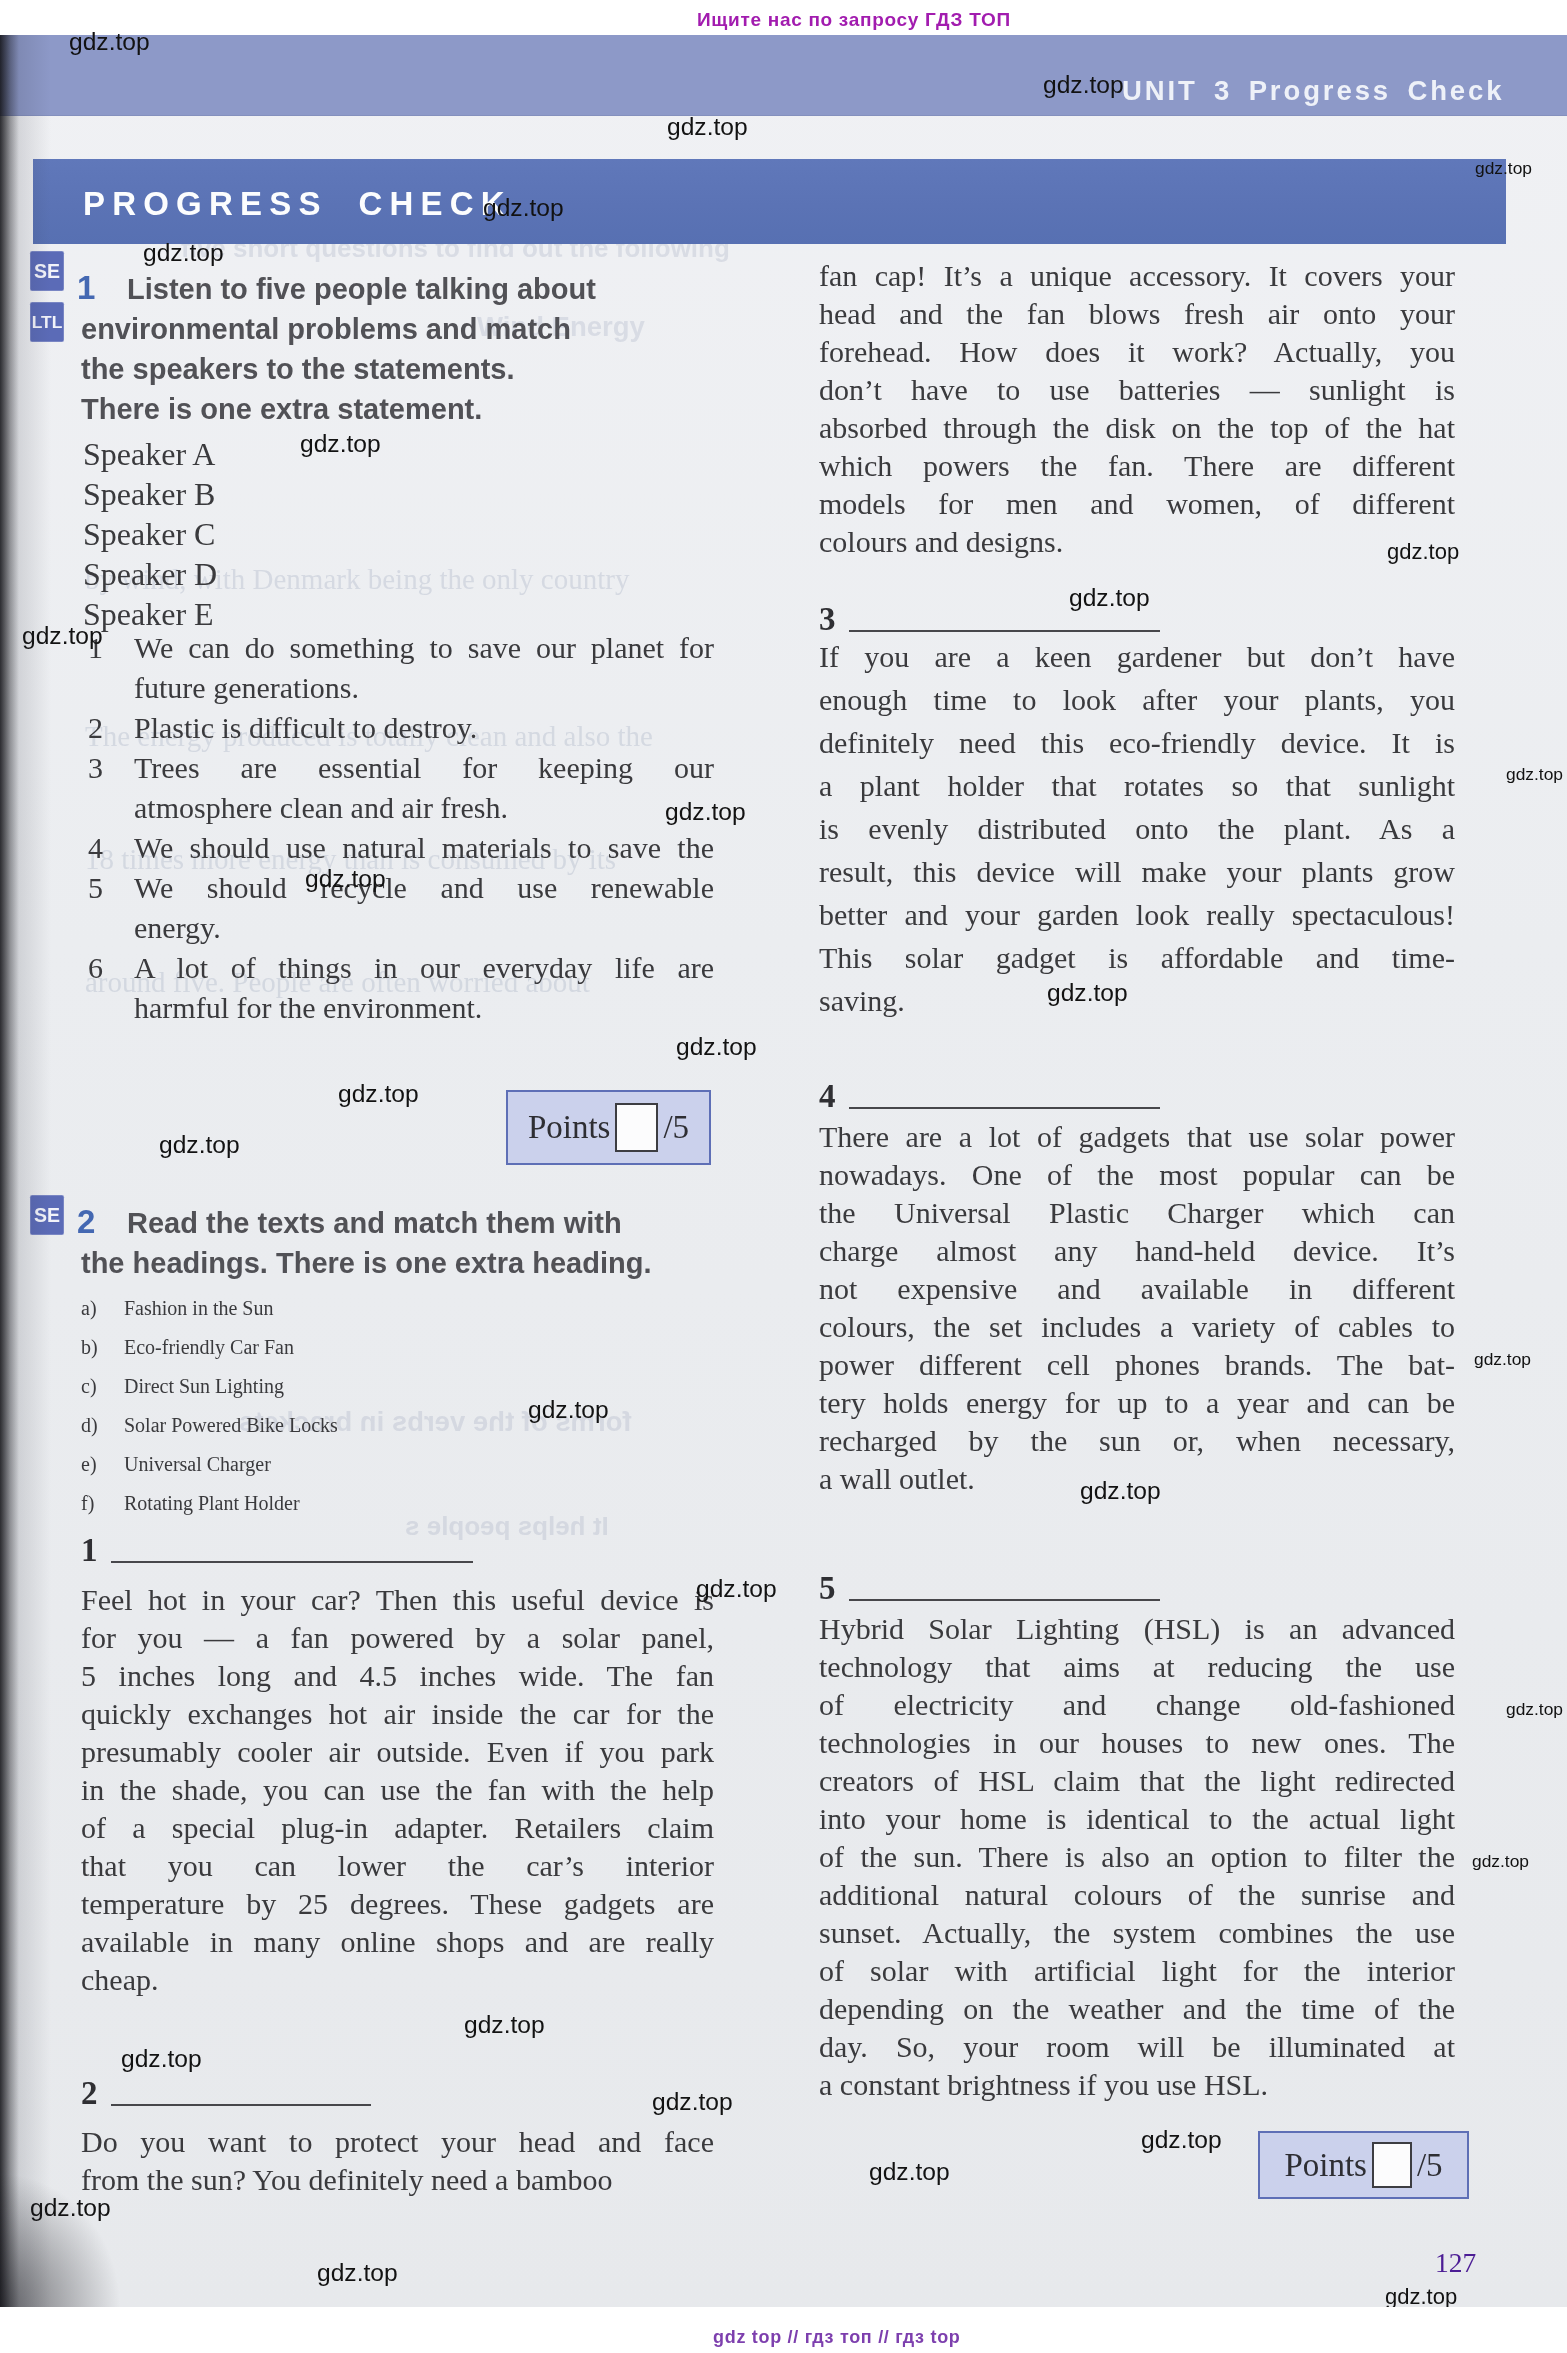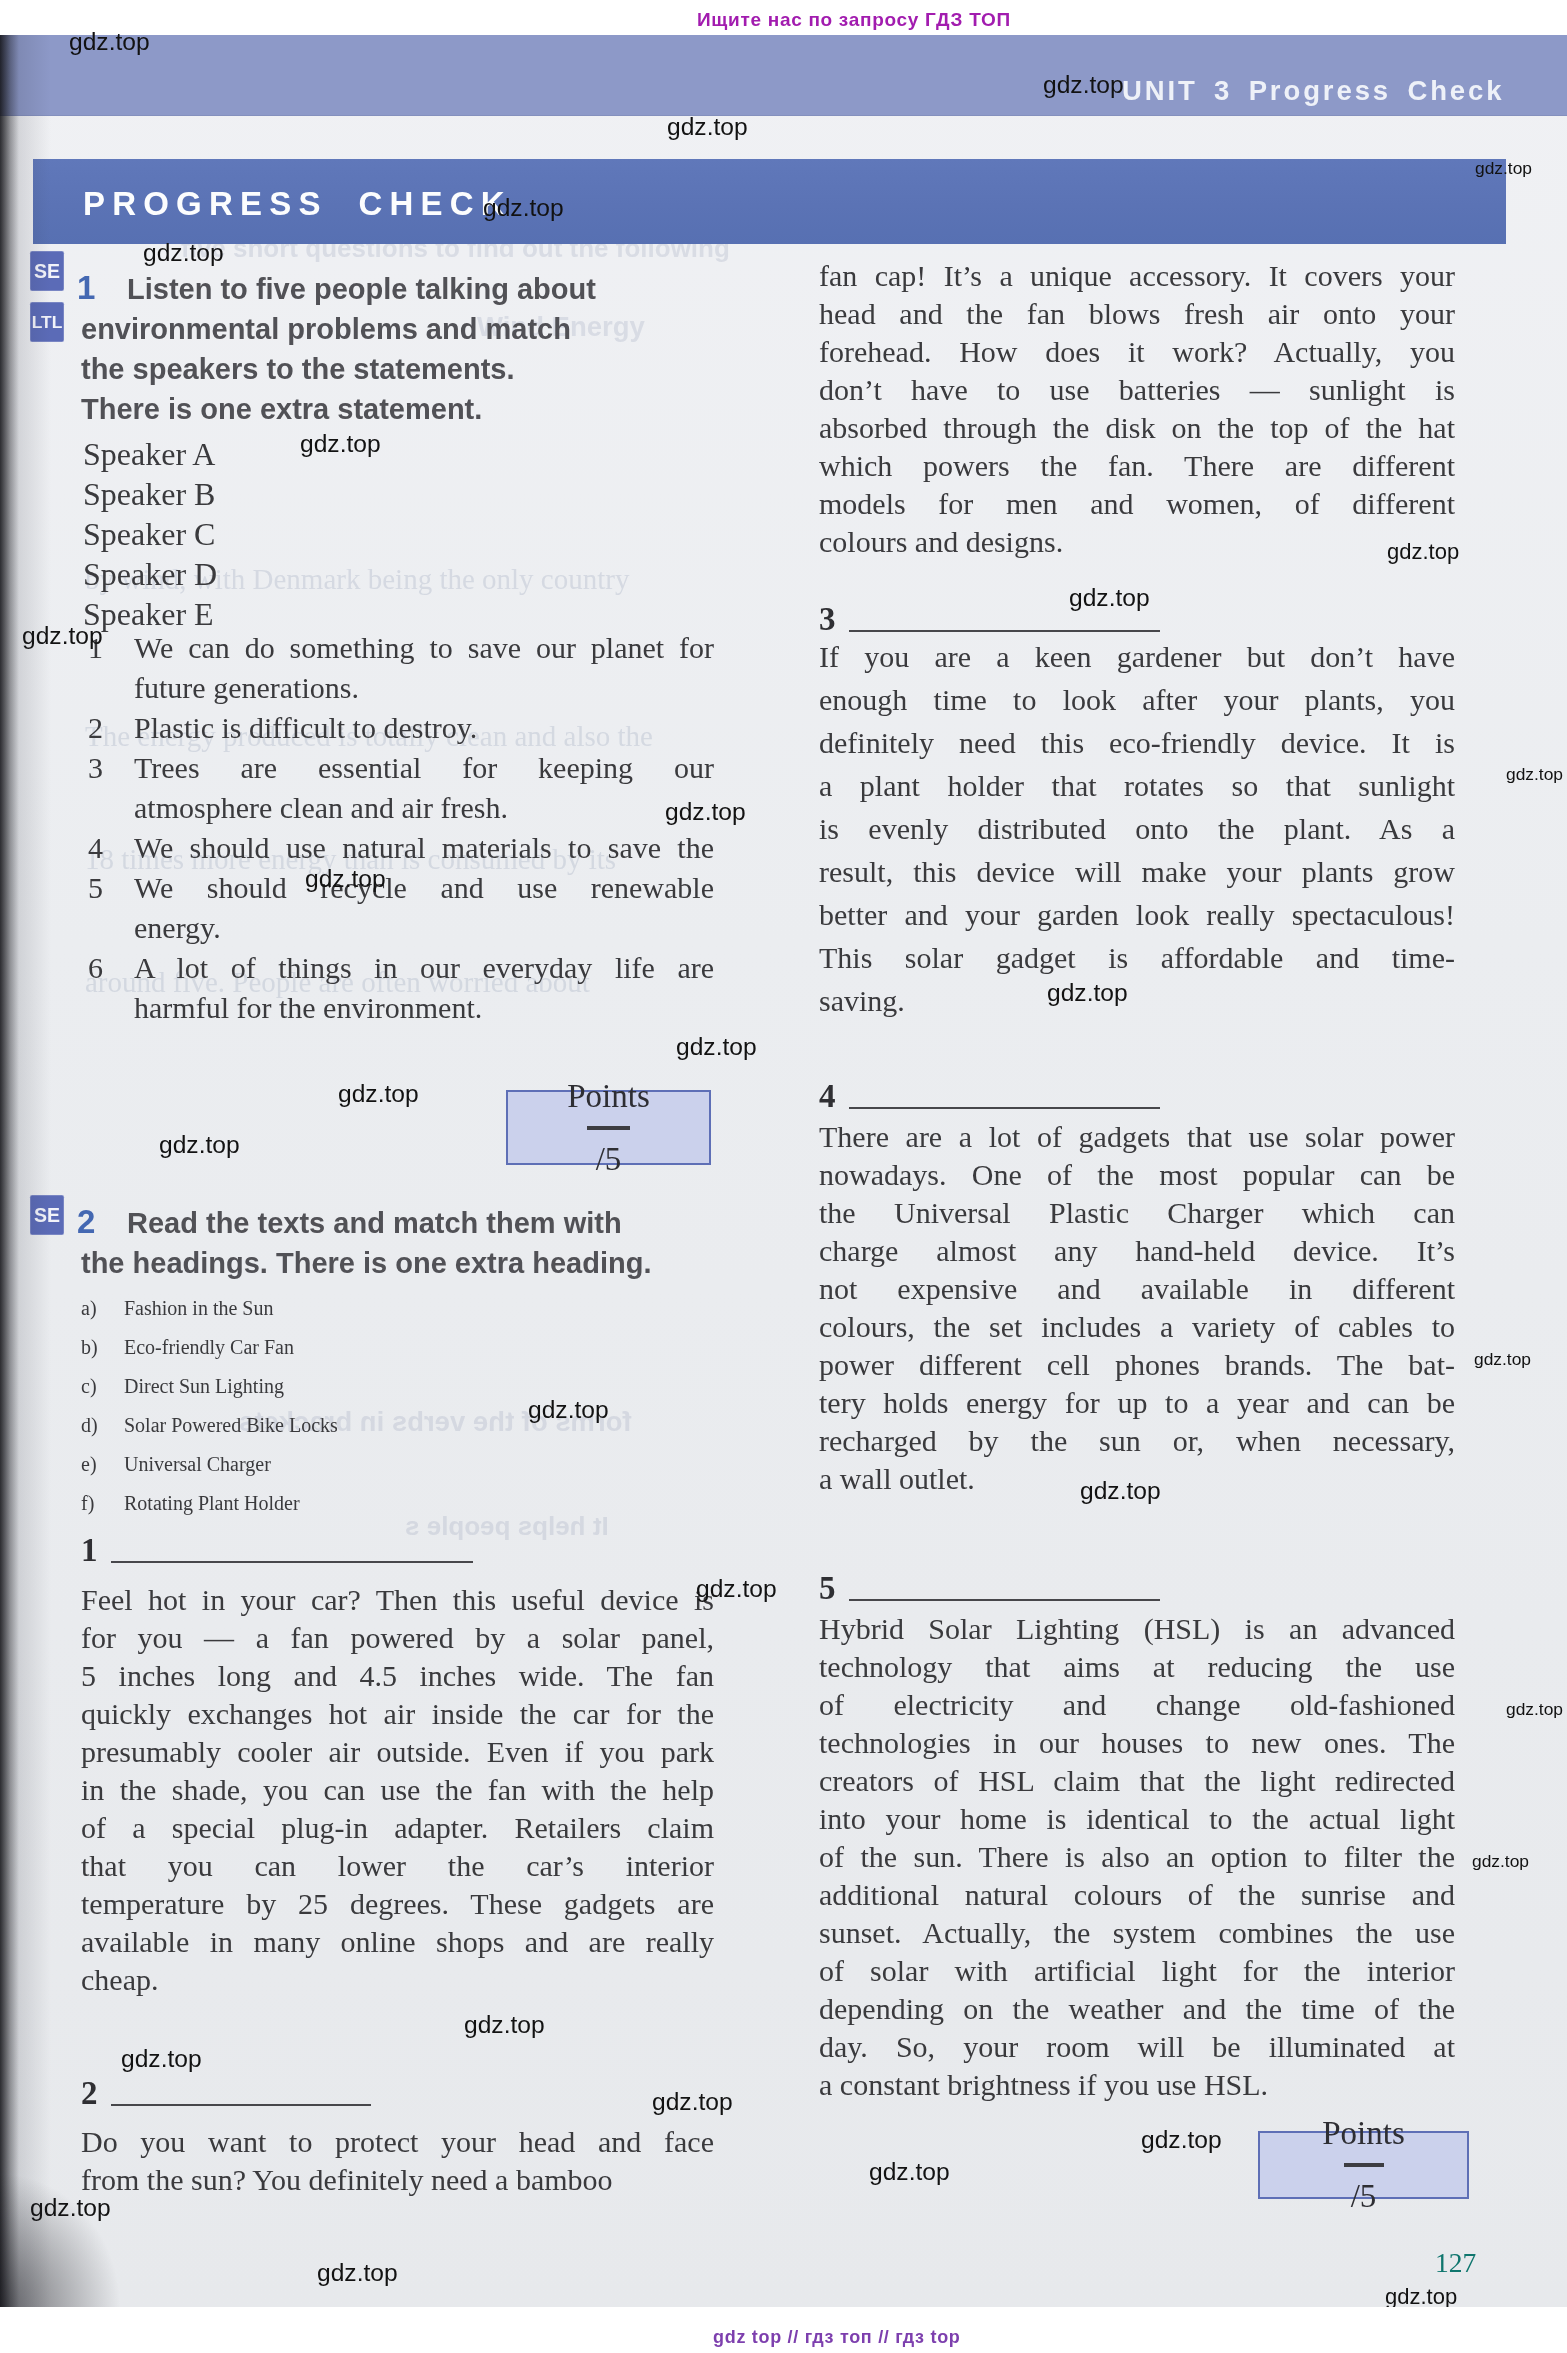--- a/index.html
+++ b/index.html
@@ -63,36 +63,36 @@
   .text-head{display:flex;align-items:flex-end;gap:13px;}
   .text-head .tnum{font-weight:bold;font-size:33px;line-height:33px;color:#2f2f33;}
   .text-head .rule{height:2.2px;background:#47474b;margin-bottom:4.3px;}
 
   .body-block{font-size:30px;width:633px;}
   .body-block .line{line-height:38px;}
   #text3-body .line{line-height:43px;font-size:30px;}
 
   
   .pbox{background:#cbd1ec;border:2.9px solid #5e6fb6;display:flex;align-items:center;
-        justify-content:center;gap:11px;box-sizing:border-box;flex-direction:column;}
+        justify-content:center;gap:5px;box-sizing:border-box;}
   .pbox .plabel{font-size:33px;color:#2e2e33;}
   .pbox .psquare{width:39px;height:45px;background:#fcfcfd;border:2.2px solid #3d3d42;}
   .pbox .pmax{font-size:33px;color:#2e2e33;}
 
   
   .wm{font-family:"Liberation Sans",sans-serif;font-size:24.6px;color:#121212;white-space:nowrap;}
   .wm-s{font-size:17.4px;}
   .wm-m{font-size:22px;}
 
   
   .bleed{color:rgba(96,110,150,.17);white-space:nowrap;font-size:29px;}
   .bleed.bold{font-family:"Liberation Sans",sans-serif;font-weight:bold;color:rgba(96,110,150,.15);}
   .bleed.mir{transform:scaleX(-1);}
 
-  #page-num{font-size:27.5px;color:#0f766e;}
+  #page-num{font-size:27.5px;color:#4c1d95;}
   #footer-strip{left:0;top:2307px;width:1567px;height:47px;background:#ffffff;}
   #footer-text{left:713px;top:2327px;font-family:"Liberation Sans",sans-serif;font-size:18px;
                color:#7d3fae;font-weight:bold;letter-spacing:0.7px;}
 </style>
 </head>
 <body>
 
 <div id="screen">
 
   <div id="promo" class="abs">Ищите нас по запросу ГДЗ ТОП</div>

